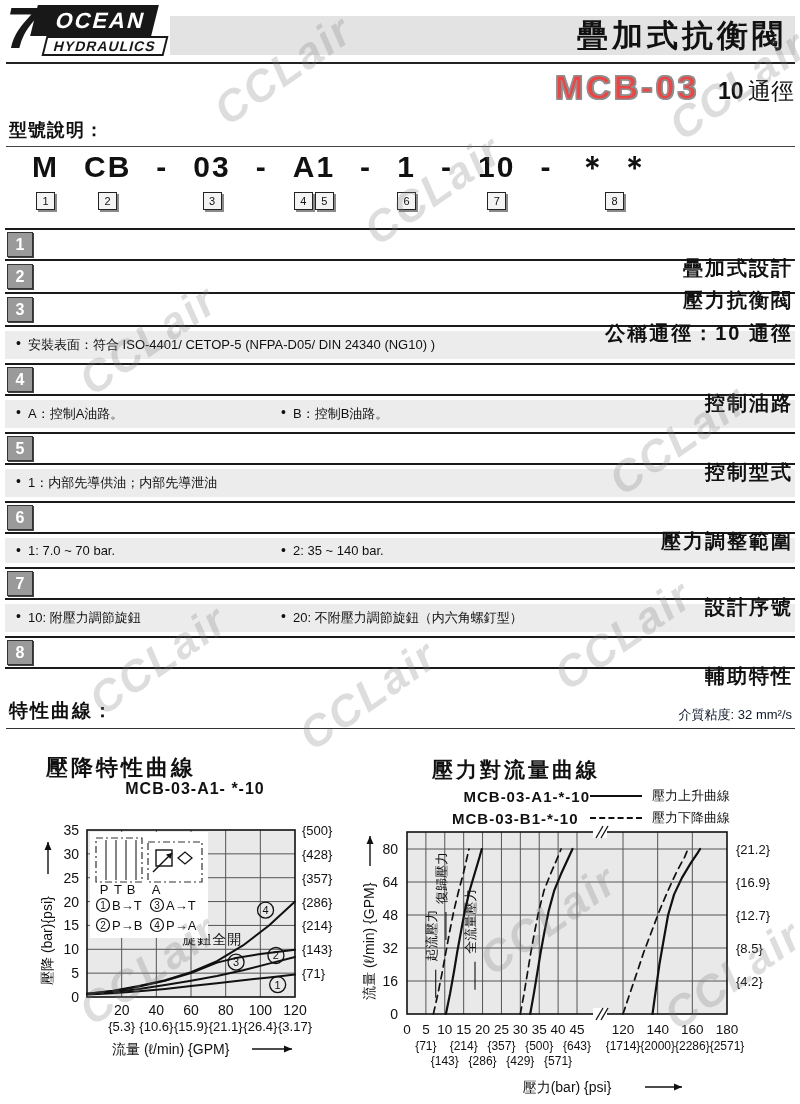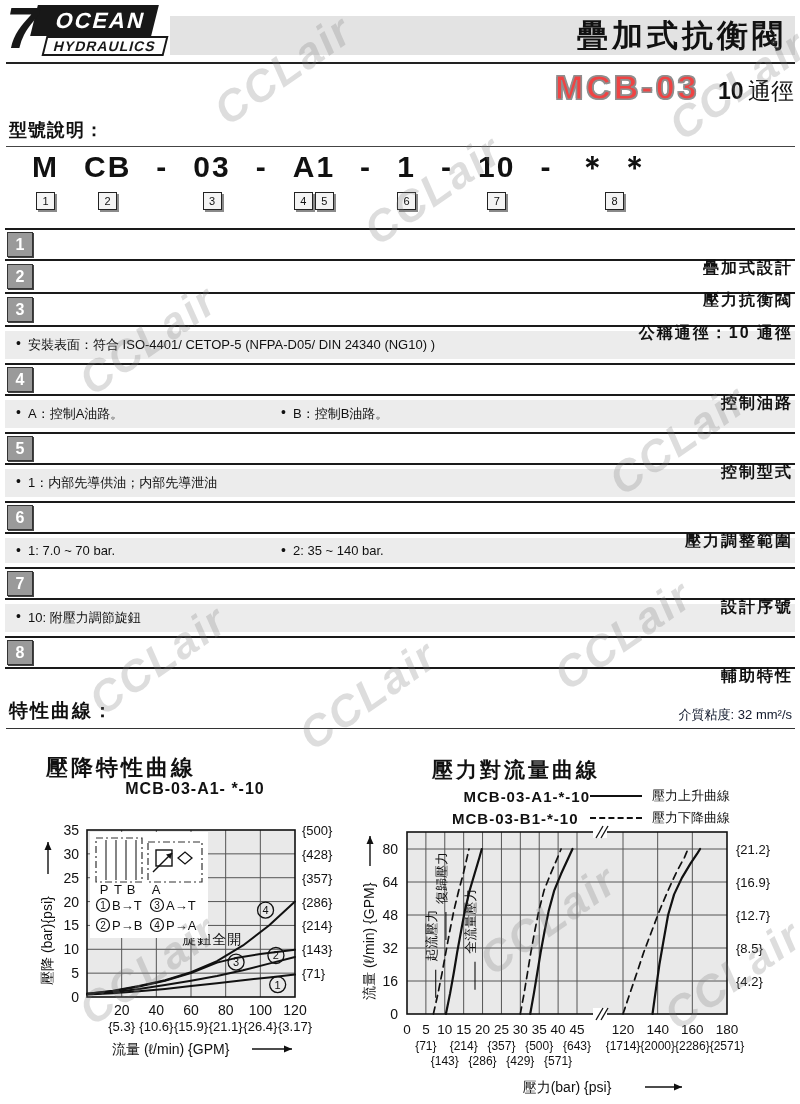--- a/index.html
+++ b/index.html
@@ -33,21 +33,21 @@
   .mc-boxes{display:flex;gap:2px;margin-top:8px;}
   .mc-box{width:17px;height:16px;background:#f4f4f4;border:1px solid #222;box-shadow:2px 2px 0 #8a8a8a;
           font-size:11px;line-height:16px;text-align:center;}
   
   #sections{position:absolute;top:228px;left:5px;right:5px;}
   .sec-row{height:33px;display:flex;align-items:center;justify-content:space-between;
            border-bottom:2px solid #1a1a1a;padding:0 2px;box-sizing:border-box;}
   .sec-row.bt{border-top:2px solid #1a1a1a;}
   .num-box{width:24px;height:23px;background:#9a9a9a;border:1px solid #333;box-shadow:1px 1px 0 #444;
            color:#fff;font-weight:bold;font-size:16px;display:flex;align-items:center;justify-content:center;}
-  .sec-title{font-size:16px;font-weight:bold;letter-spacing:2px;margin-top:48px;}
+  .sec-title{font-size:20px;font-weight:bold;letter-spacing:2px;margin-top:48px;}
   .bullet-row{background:#ececec;margin:4px 0;padding:5px 10px;font-size:13px;display:flex;align-items:baseline;}
   .bullet{position:relative;padding-left:13px;}
   .bullet::before{content:"\2022";position:absolute;left:1px;top:-1px;font-size:14px;}
   .bullet.col1{min-width:252px;}
   
   .curves-header{position:absolute;top:698px;left:9px;right:8px;display:flex;justify-content:space-between;align-items:flex-end;gap:31px;}
   .curves-heading{font-size:19px;font-weight:bold;letter-spacing:2px;}
   .viscosity{font-size:13px;color:#0f172a;}
   
   .ct-left{position:absolute;top:753px;left:46px;width:310px;text-align:left;font-size:22px;font-weight:600;letter-spacing:3px;}
@@ -185,20 +185,21 @@
       <div class="bullet-row">
         <span class="bullet col1">1: 7.0 ~ 70 bar.</span>
         <span class="bullet">2: 35 ~ 140 bar.</span>
       </div>
       <div class="sec-row bt">
         <div class="num-box">7</div>
         <div class="sec-title">設計序號</div>
       </div>
       <div class="bullet-row">
         <span class="bullet col1">10: 附壓力調節旋鈕</span>
+        <span class="bullet">20: 不附壓力調節旋鈕（内六角螺釘型）</span>
       </div>
       <div class="sec-row bt">
         <div class="num-box">8</div>
         <div class="sec-title">輔助特性</div>
       </div>
     </div>
 
   <div class="curves-header">
     <span class="curves-heading">特性曲線：</span>
     <span class="viscosity">介質粘度: 32 mm²/s</span>

